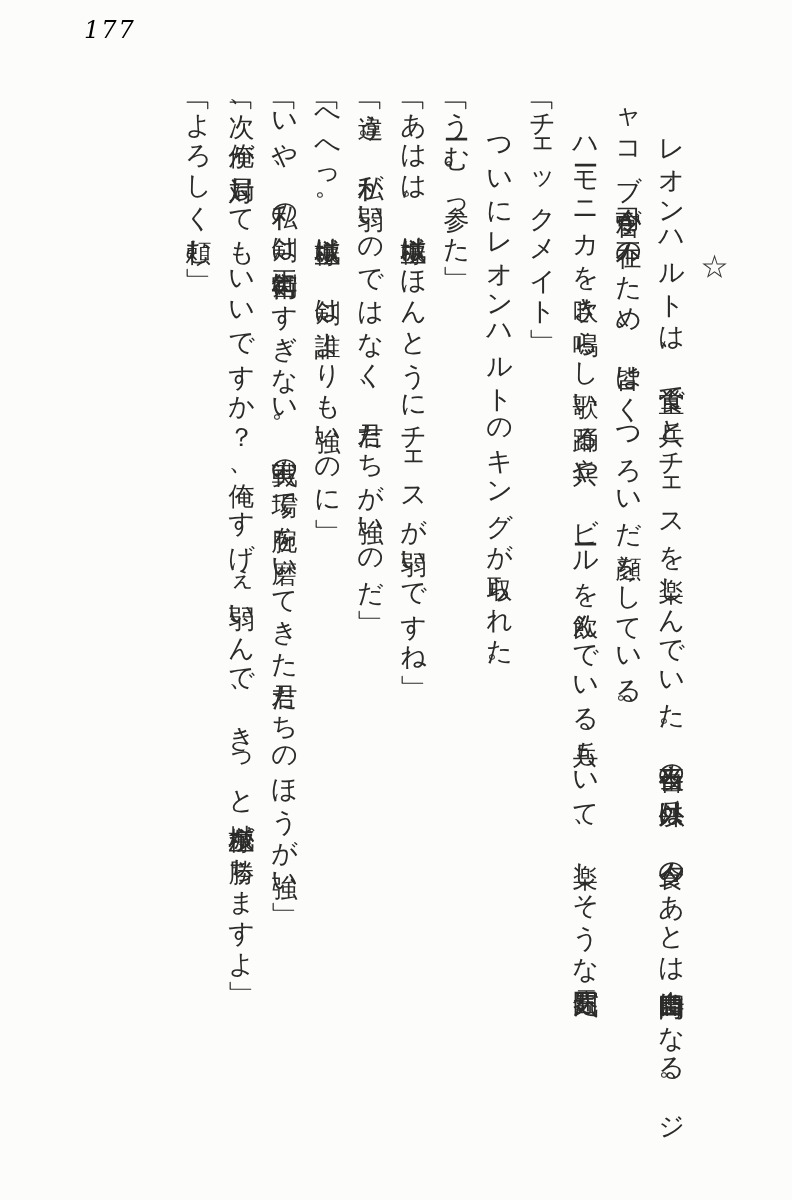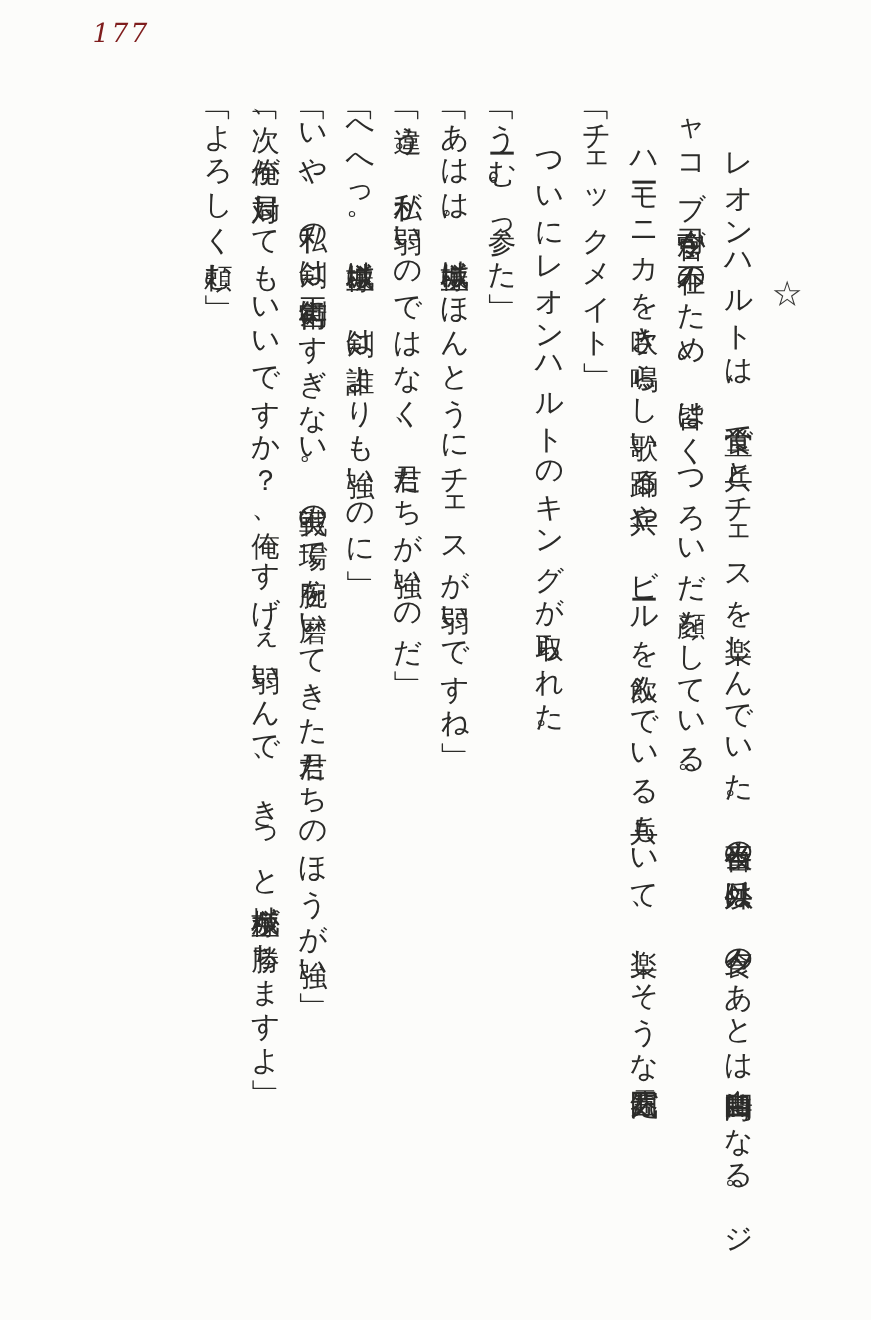--- a/index.html
+++ b/index.html
@@ -15,21 +15,21 @@
     background: #fcfcfa;
     overflow: hidden;
     font-family: "Liberation Serif", "DejaVu Serif", serif;
   }
   .page-number {
     position: absolute;
     top: 16px;
     left: 84px;
     font-size: 24px;
     font-style: italic;
-    color: #7f1d1d;
+    color: #000000;
     letter-spacing: 2px;
     font-family: "DejaVu Serif", "Liberation Serif", serif;
   }
   .text-body {
     position: absolute;
     top: 93px;
     right: 56px;
     height: 1045px;
     writing-mode: vertical-rl;
     text-orientation: mixed;

